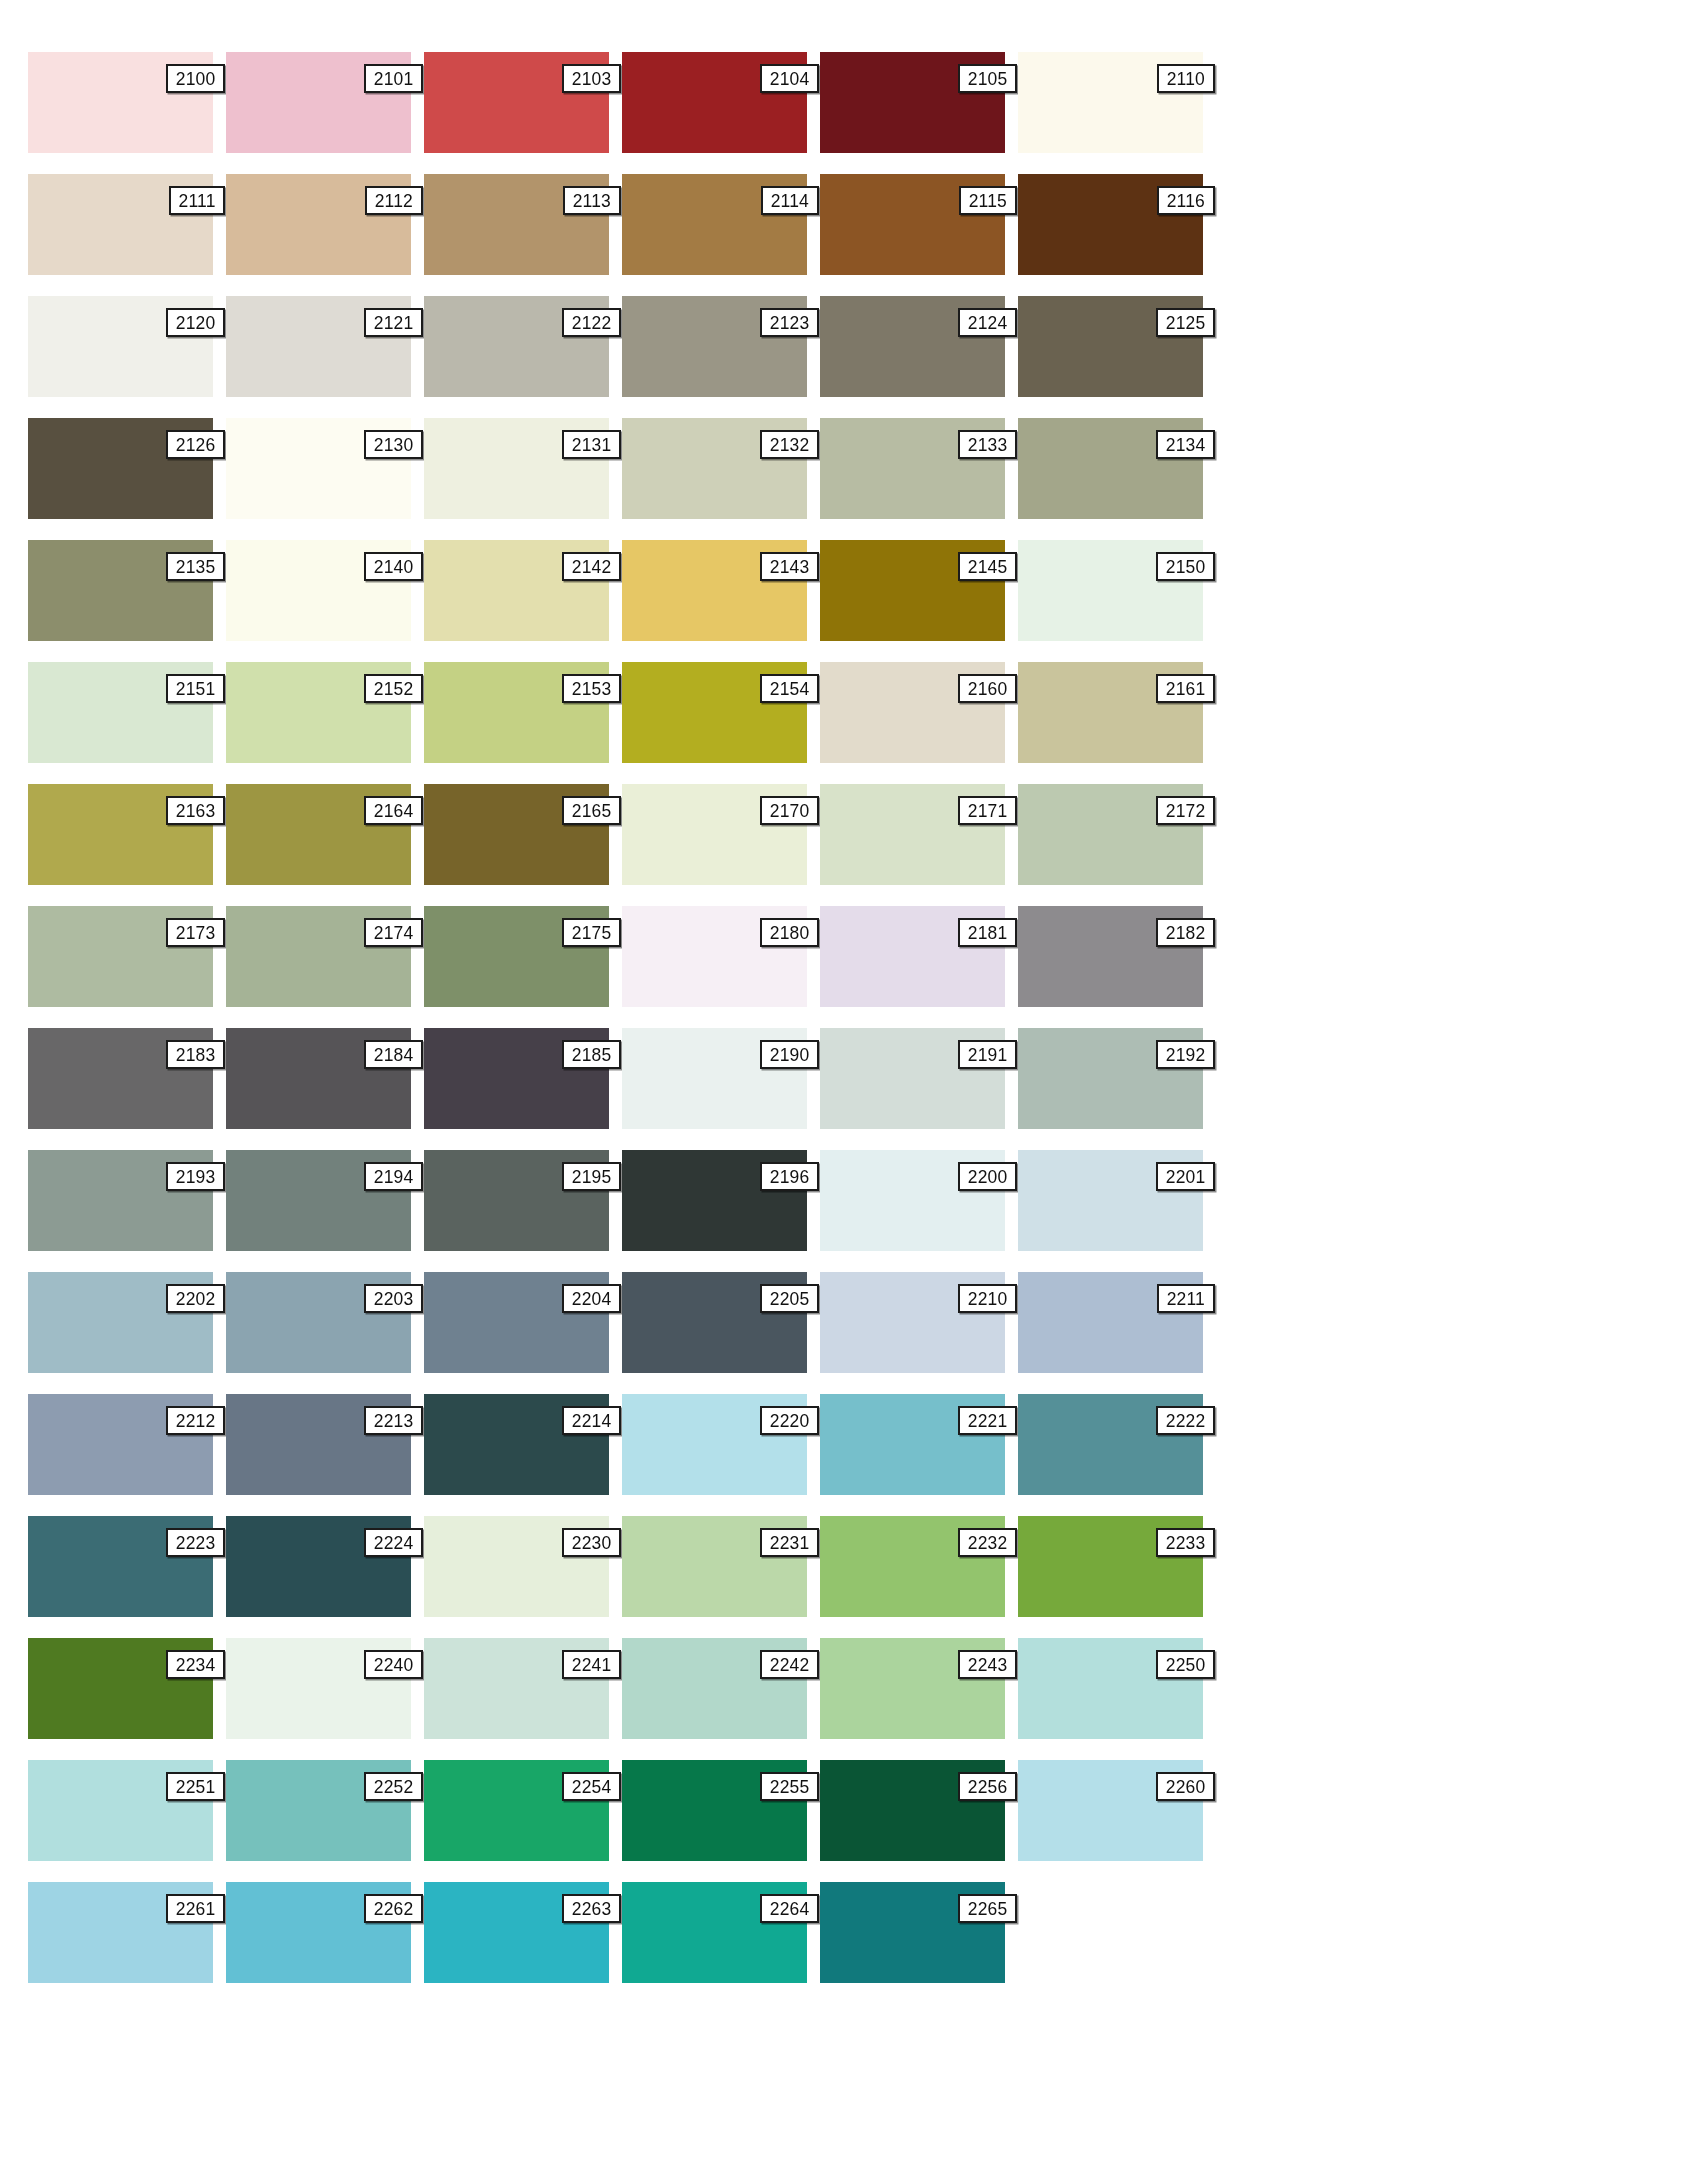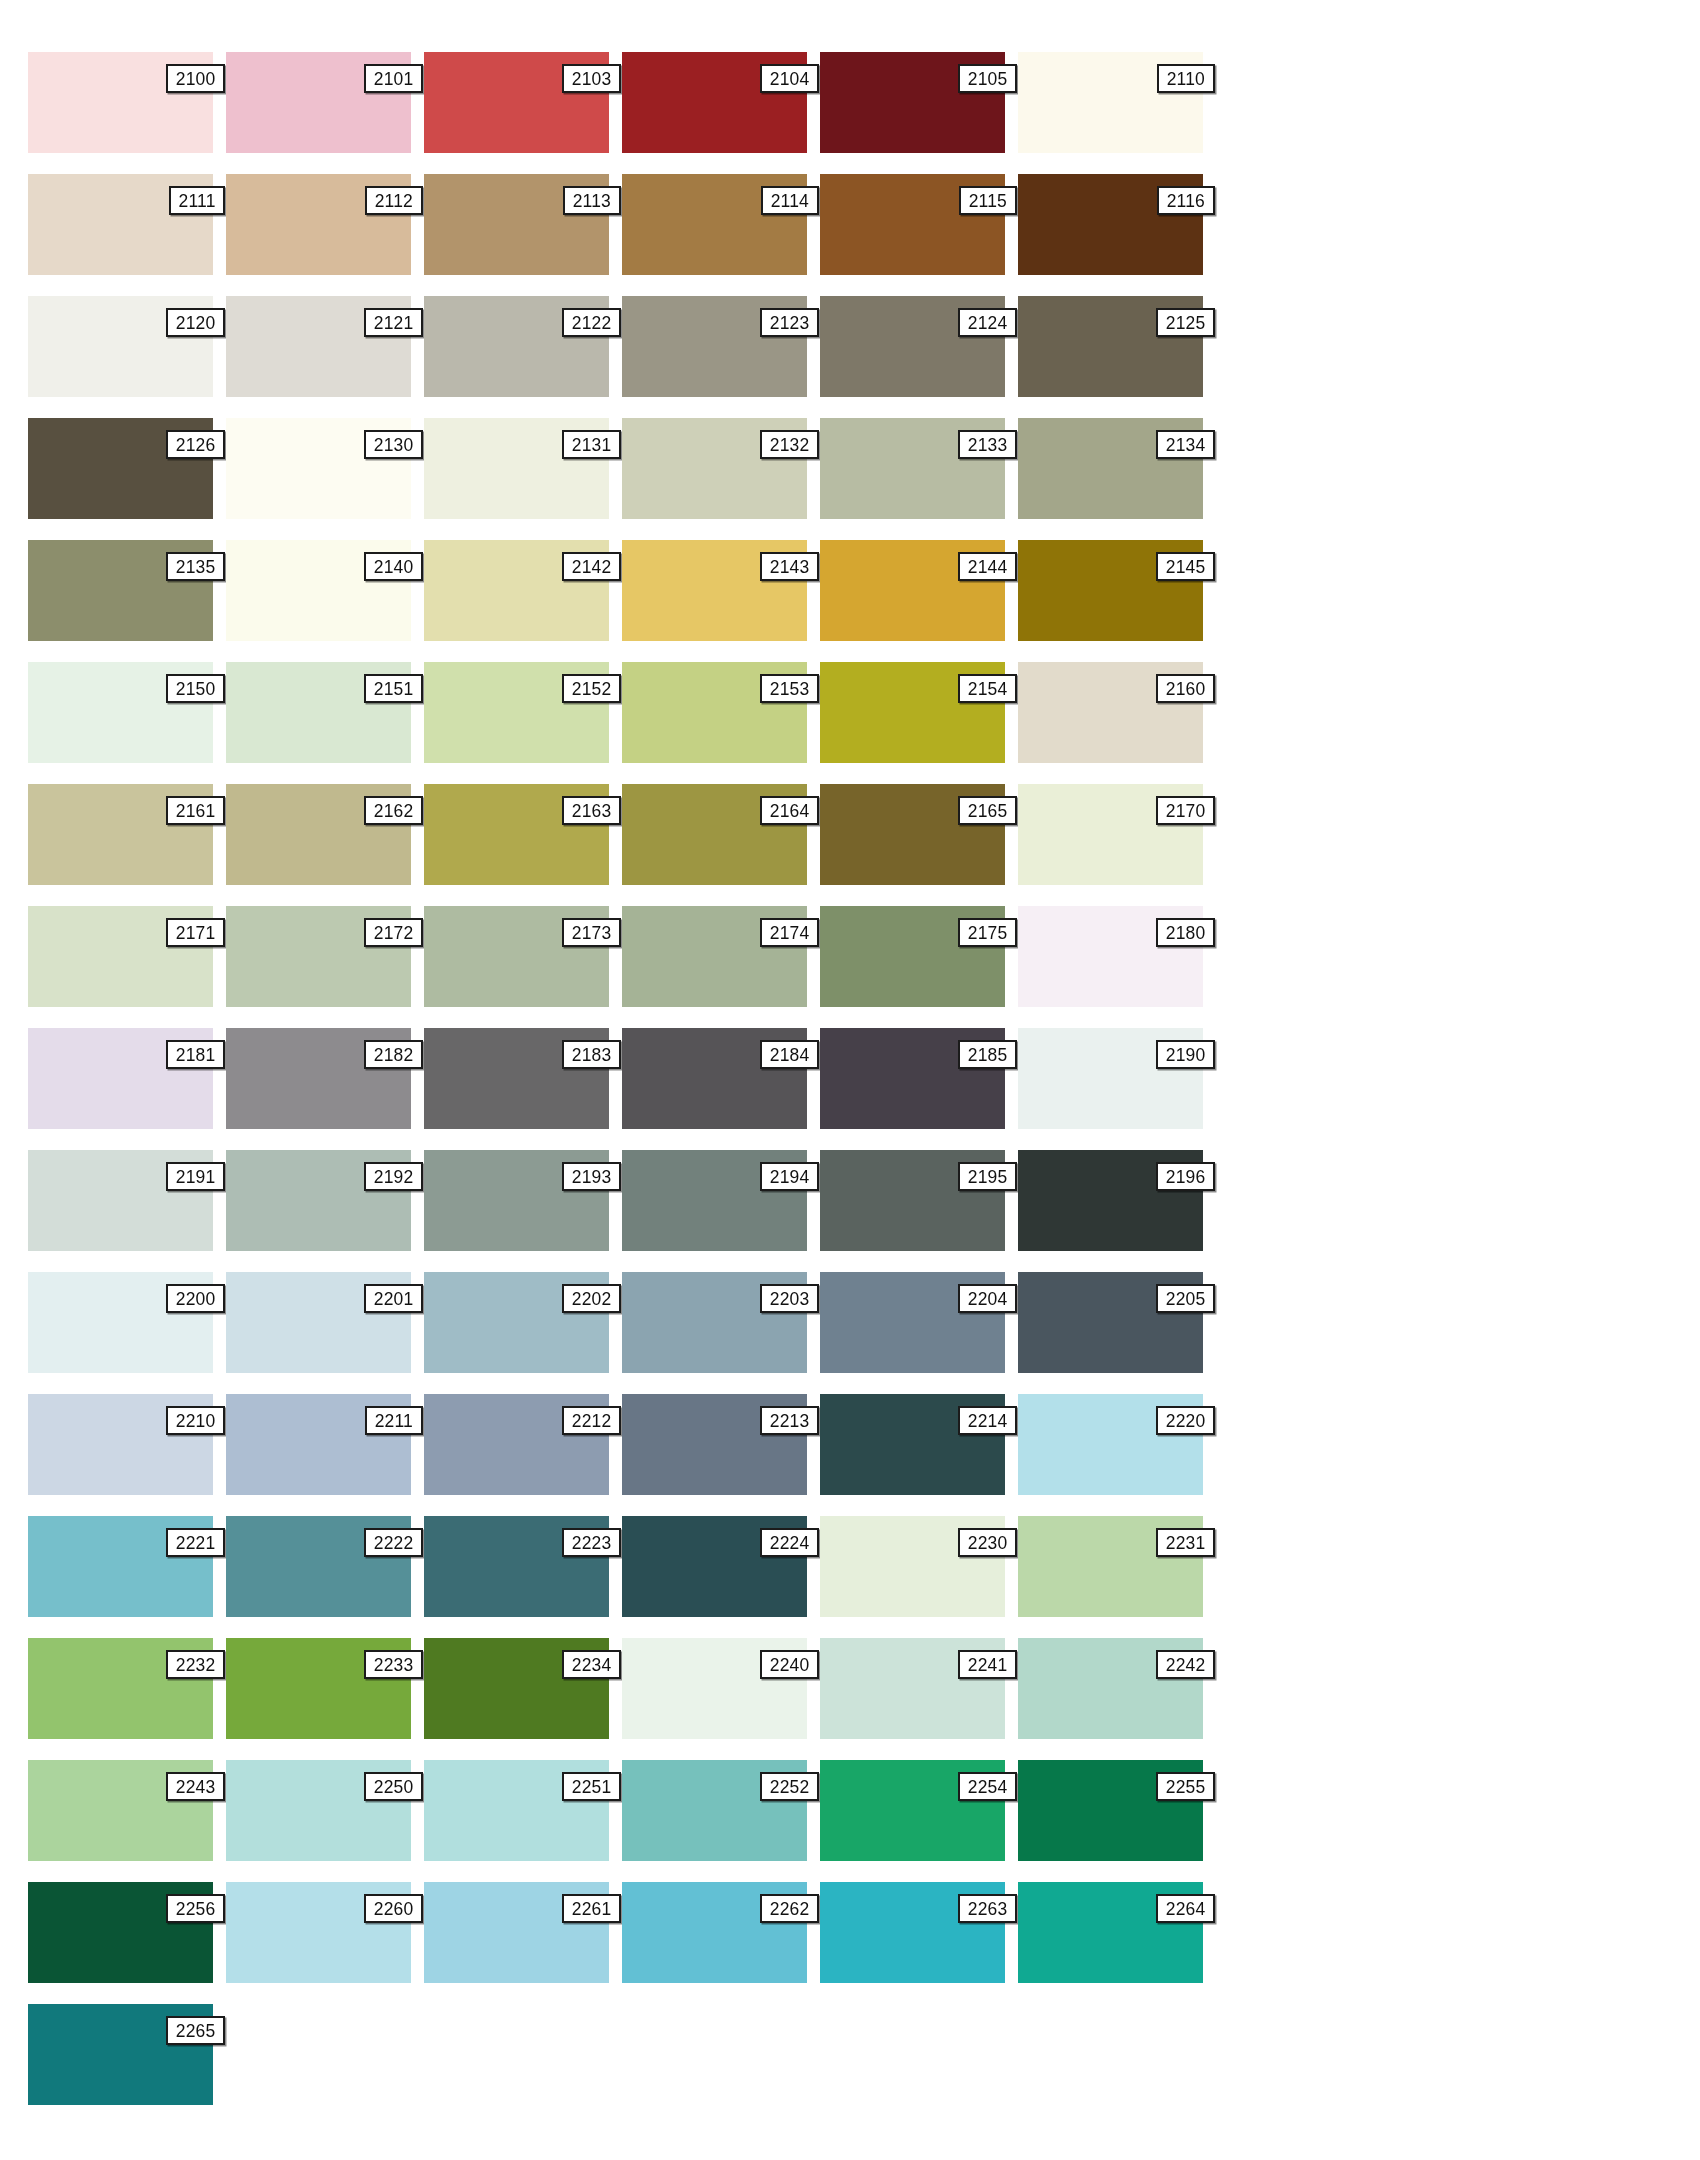--- a/index.html
+++ b/index.html
@@ -232,26 +232,20 @@
           <span class="code-text">2142</span>
         </div>
       </div>
       <div class="cell">
         <div class="swatch" style="background: rgb(230, 199, 101);"></div>
         <div class="code-box">
           <span class="code-text">2143</span>
         </div>
       </div>
       <div class="cell">
-        <div class="swatch" style="background: rgb(213, 166, 48);"></div>
-        <div class="code-box">
-          <span class="code-text">2144</span>
-        </div>
-      </div>
-      <div class="cell">
         <div class="swatch" style="background: rgb(143, 116, 7);"></div>
         <div class="code-box">
           <span class="code-text">2145</span>
         </div>
       </div>
       <div class="cell">
         <div class="swatch" style="background: rgb(230, 242, 230);"></div>
         <div class="code-box">
           <span class="code-text">2150</span>
         </div>
@@ -283,26 +277,20 @@
       <div class="cell">
         <div class="swatch" style="background: rgb(226, 219, 203);"></div>
         <div class="code-box">
           <span class="code-text">2160</span>
         </div>
       </div>
       <div class="cell">
         <div class="swatch" style="background: rgb(201, 196, 156);"></div>
         <div class="code-box">
           <span class="code-text">2161</span>
-        </div>
-      </div>
-      <div class="cell">
-        <div class="swatch" style="background: rgb(192, 185, 142);"></div>
-        <div class="code-box">
-          <span class="code-text">2162</span>
         </div>
       </div>
       <div class="cell">
         <div class="swatch" style="background: rgb(176, 169, 77);"></div>
         <div class="code-box">
           <span class="code-text">2163</span>
         </div>
       </div>
       <div class="cell">
         <div class="swatch" style="background: rgb(157, 150, 66);"></div>

